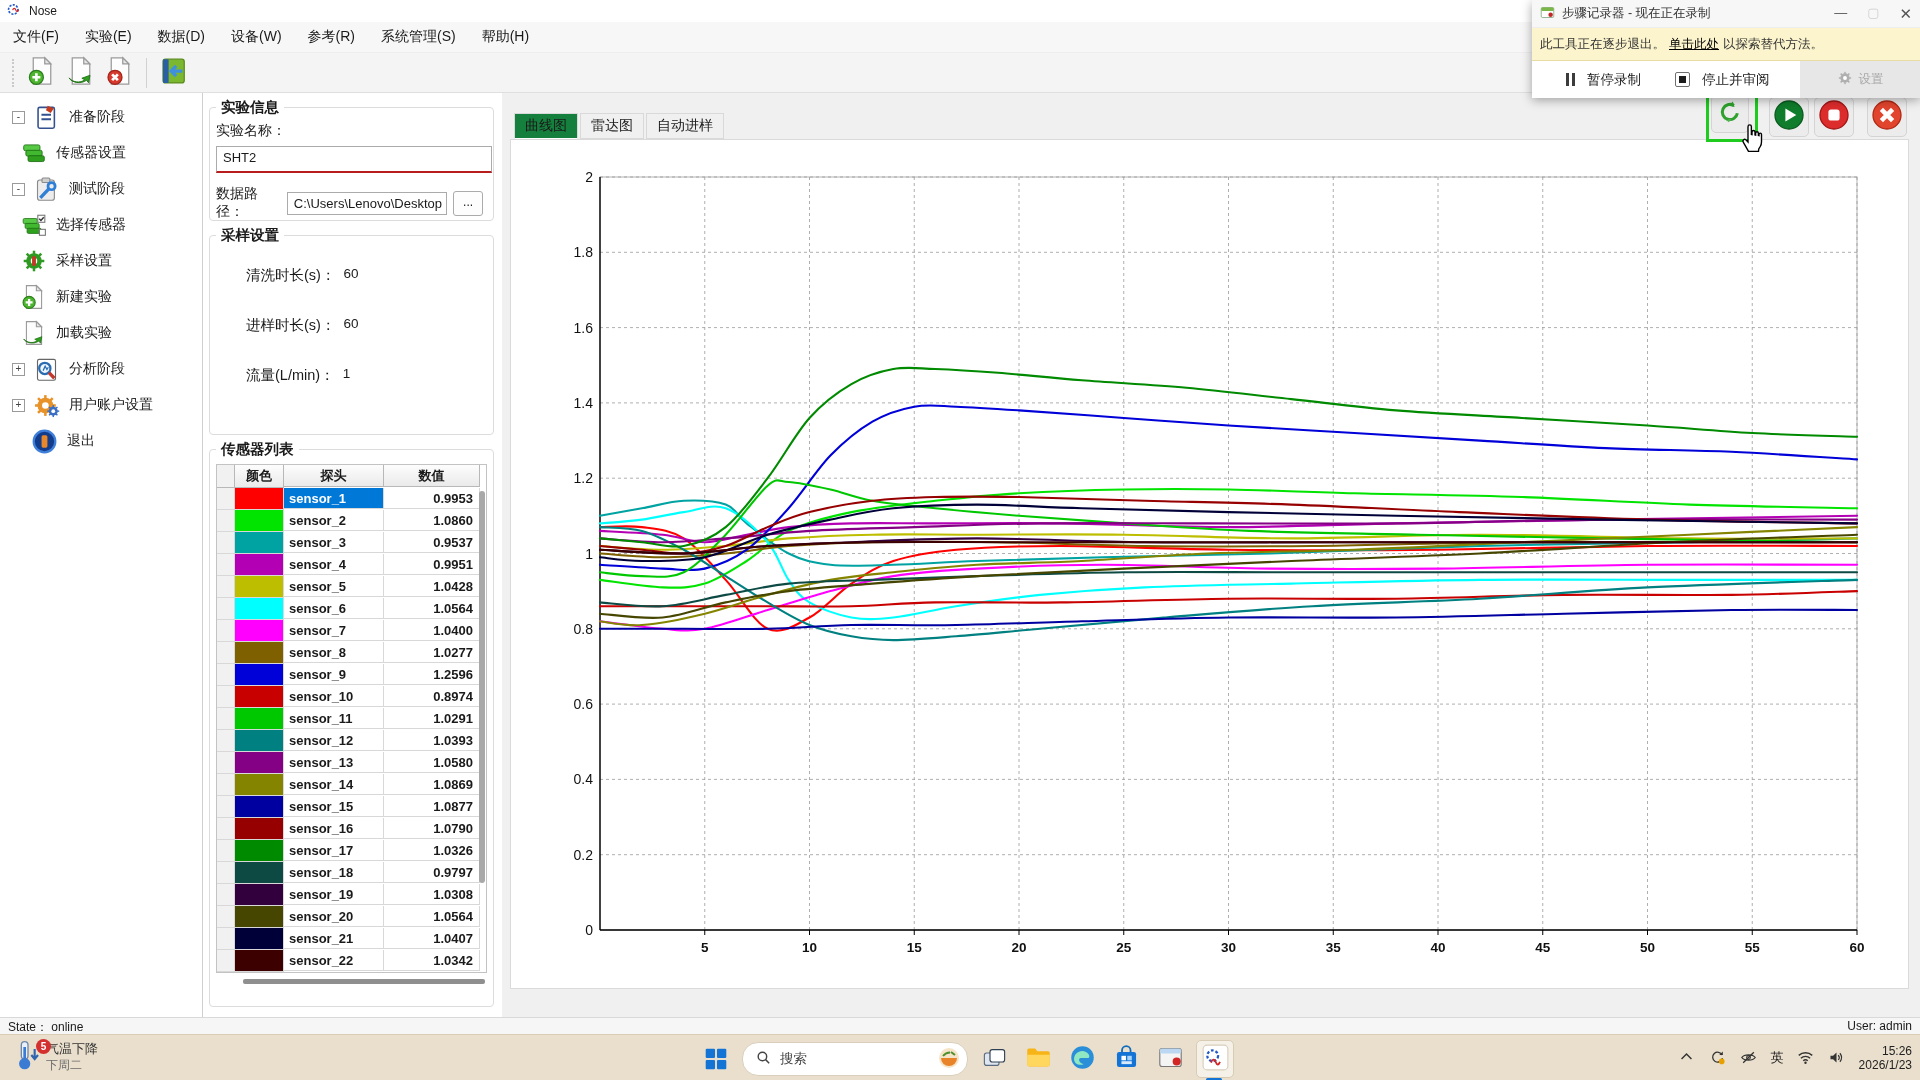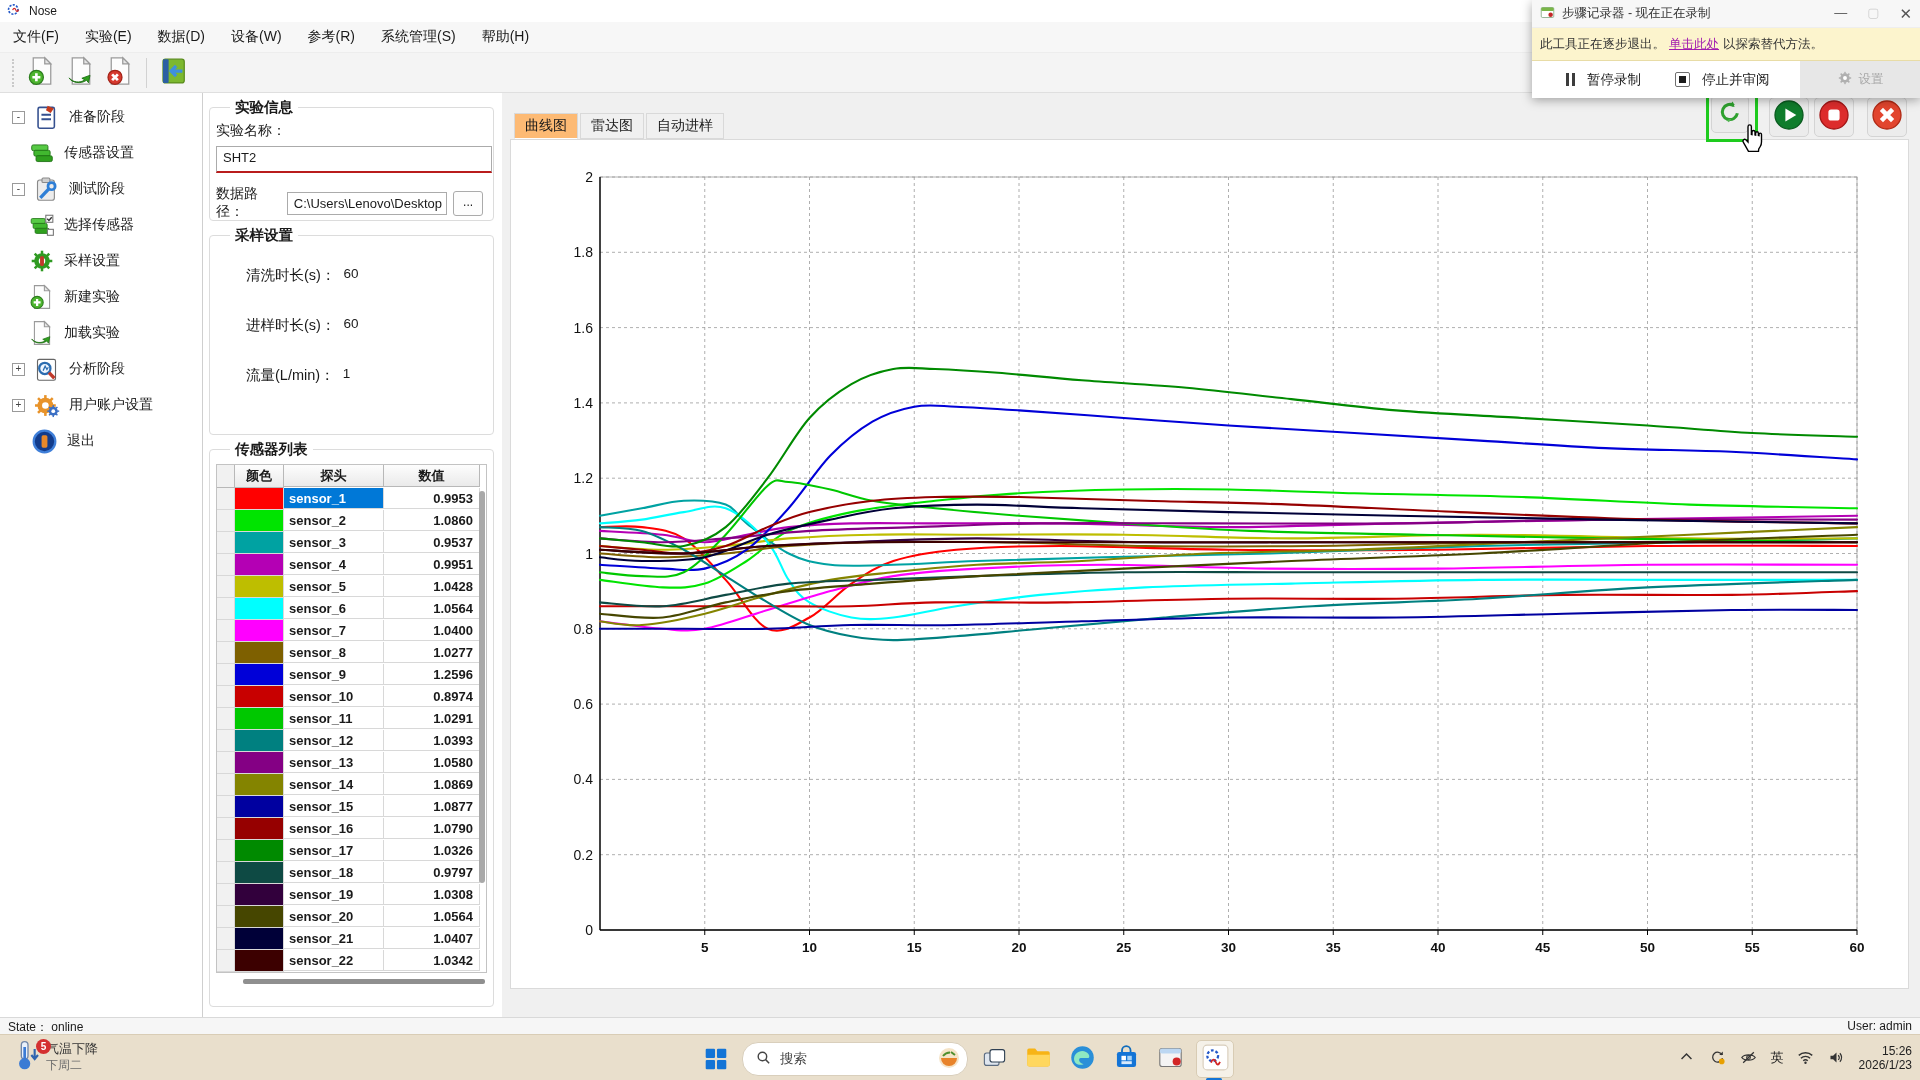--- a/index.html
+++ b/index.html
@@ -17,25 +17,25 @@
   .tbtn{width:34px;height:34px;display:flex;align-items:center;justify-content:center;}
   .tsep{width:0;height:30px;border-left:1px solid #d2d2d2;margin:0 4px;}
   
   .tree{position:absolute;left:0;top:93px;width:202px;bottom:62px;background:#fff;
         border-right:1px solid #cfcfcf;padding-top:6px;font-size:14px;}
   .trow{height:36px;display:flex;align-items:center;cursor:default;}
   .texp{width:11px;height:11px;border:1px solid #9a9a9a;background:#fff;font-size:10px;line-height:9px;
         text-align:center;margin:0 8px 0 12px;color:#444;flex:none;}
   .texp.none{border:none;background:transparent;}
   .ticon{width:27px;height:27px;flex:none;margin-right:9px;display:flex;align-items:center;justify-content:center;}
-  .trow.child{padding-left:28px;}
+  .trow.child{padding-left:20px;}
   
   .midpanel{position:absolute;left:203px;top:93px;width:299px;bottom:62px;background:#fff;}
   .gbox{position:relative;border:1px solid #dcdcdc;border-radius:4px;margin:14px 8px 0 6px;}
-  .gtitle{position:absolute;top:-10px;left:20px;background:#fff;padding:0 5px;font-weight:bold;font-size:14.5px;}
+  .gtitle{position:absolute;top:-10px;left:6px;background:#fff;padding:0 5px;font-weight:bold;font-size:14.5px;}
   .flabel{font-size:14px;}
   .input{background:#fff;border:1px solid #ababab;font-size:13px;padding:3px 6px;}
   .nameinput{display:block;width:262px;height:18px;border-bottom:2px solid #b91c1c;margin-top:6px;}
   .pathrow{display:flex;align-items:center;gap:6px;margin-top:12px;}
   .pathinput{width:158px;height:15px;white-space:nowrap;overflow:hidden;}
   .browse{width:30px;height:23px;background:#fdfdfd;border:1px solid #ababab;border-radius:3px;
           font-size:12px;text-align:center;line-height:20px;}
   .samprow{display:flex;gap:8px;font-size:14.5px;padding:0 0 0 36px;margin-bottom:31px;}
   
   .stable{margin:14px 6px 0 6px;border:1px solid #c3c3c3;font-size:13px;position:relative;background:#fff;}
@@ -48,38 +48,38 @@
   .c.name{width:100px;flex:none;font-weight:bold;padding-left:5px;box-sizing:border-box;}
   .c.val{width:96px;flex:none;font-weight:bold;text-align:right;padding-right:6px;box-sizing:border-box;}
   .c.name.sel{background:#0078d7;color:#fff;}
   .vscroll{position:absolute;right:1px;top:26px;width:6px;height:392px;background:#a9a9a9;border-radius:3px;}
   .hscroll{position:absolute;left:26px;bottom:-12px;width:242px;height:5px;background:#8f8f8f;border-radius:2px;}
   
   .chartbg{position:absolute;left:502px;top:93px;right:0;bottom:62px;background:#f0f0f0;}
   .card{position:absolute;left:510px;top:139px;width:1397px;height:848px;background:#fff;border:1px solid #dadada;}
   .tabs{position:absolute;left:514px;top:113px;height:26px;display:flex;font-size:14px;z-index:3;}
   .tab{padding:3px 10px 4px;border:1px solid #d9d9d9;background:#f0f0f0;margin-right:2px;}
-  .tab.active{background:#fdba74;border-bottom:1px solid #fff;font-weight:normal;}
+  .tab.active{background:#15803d;border-bottom:1px solid #fff;font-weight:normal;}
   svg.plot{position:absolute;left:505px;top:92px;z-index:2;pointer-events:none;}
   .cbtns{position:absolute;top:97px;z-index:4;}
   .cbtn{position:absolute;width:38px;height:38px;background:#ececec;border:1px solid #d4d4d4;border-radius:5px;
         display:flex;align-items:center;justify-content:center;}
   .hl{position:absolute;left:1706px;top:90px;width:46px;height:46px;border:3px solid #1ecb1e;z-index:5;}
   
   .statusbar{position:absolute;left:0;right:0;bottom:45px;height:16px;background:#f6f6f6;
              border-top:1px solid #d9d9d9;font-size:12px;display:flex;justify-content:space-between;
              padding:1px 8px 0 8px;}
   
   .recorder{position:absolute;left:1532px;top:0;width:388px;height:97px;background:#fff;
             box-shadow:0 3px 10px rgba(0,0,0,.35);z-index:9;font-size:12.5px;}
   .rtitle{height:27px;background:#f7f7f7;display:flex;align-items:center;gap:7px;padding:0 8px;color:#333;}
   .rctl{margin-left:auto;display:flex;gap:20px;font-size:13px;color:#555;}
   .rinfo{height:32px;background:#fcf4cd;border-top:1px solid #eee;border-bottom:1px solid #e8dca6;
          display:flex;align-items:center;padding-left:8px;gap:4px;color:#333;}
-  .rlink{color:#a21caf;text-decoration:underline;}
+  .rlink{color:#000000;text-decoration:underline;}
   .rbar{height:37px;display:flex;align-items:center;background:#fff;}
   .ritem{display:flex;align-items:center;gap:12px;margin-left:34px;font-size:13.5px;}
   .pausebars{display:flex;gap:3px;}
   .pausebars i{width:3px;height:13px;background:#3c3c3c;}
   .stopsq{width:13px;height:13px;border:1.5px solid #6f6f6f;border-radius:2px;display:flex;align-items:center;justify-content:center;}
   .stopsq i{width:7px;height:7px;background:#1c1c1c;}
   .rset{margin-left:auto;height:37px;width:120px;background:#e7e7e7;display:flex;align-items:center;
         justify-content:center;gap:6px;color:#a9a9a9;}
   
   .taskbar{position:absolute;left:0;right:0;bottom:0;height:45px;background:#e9dfcc;border-top:1px solid #d9cdb6;}

